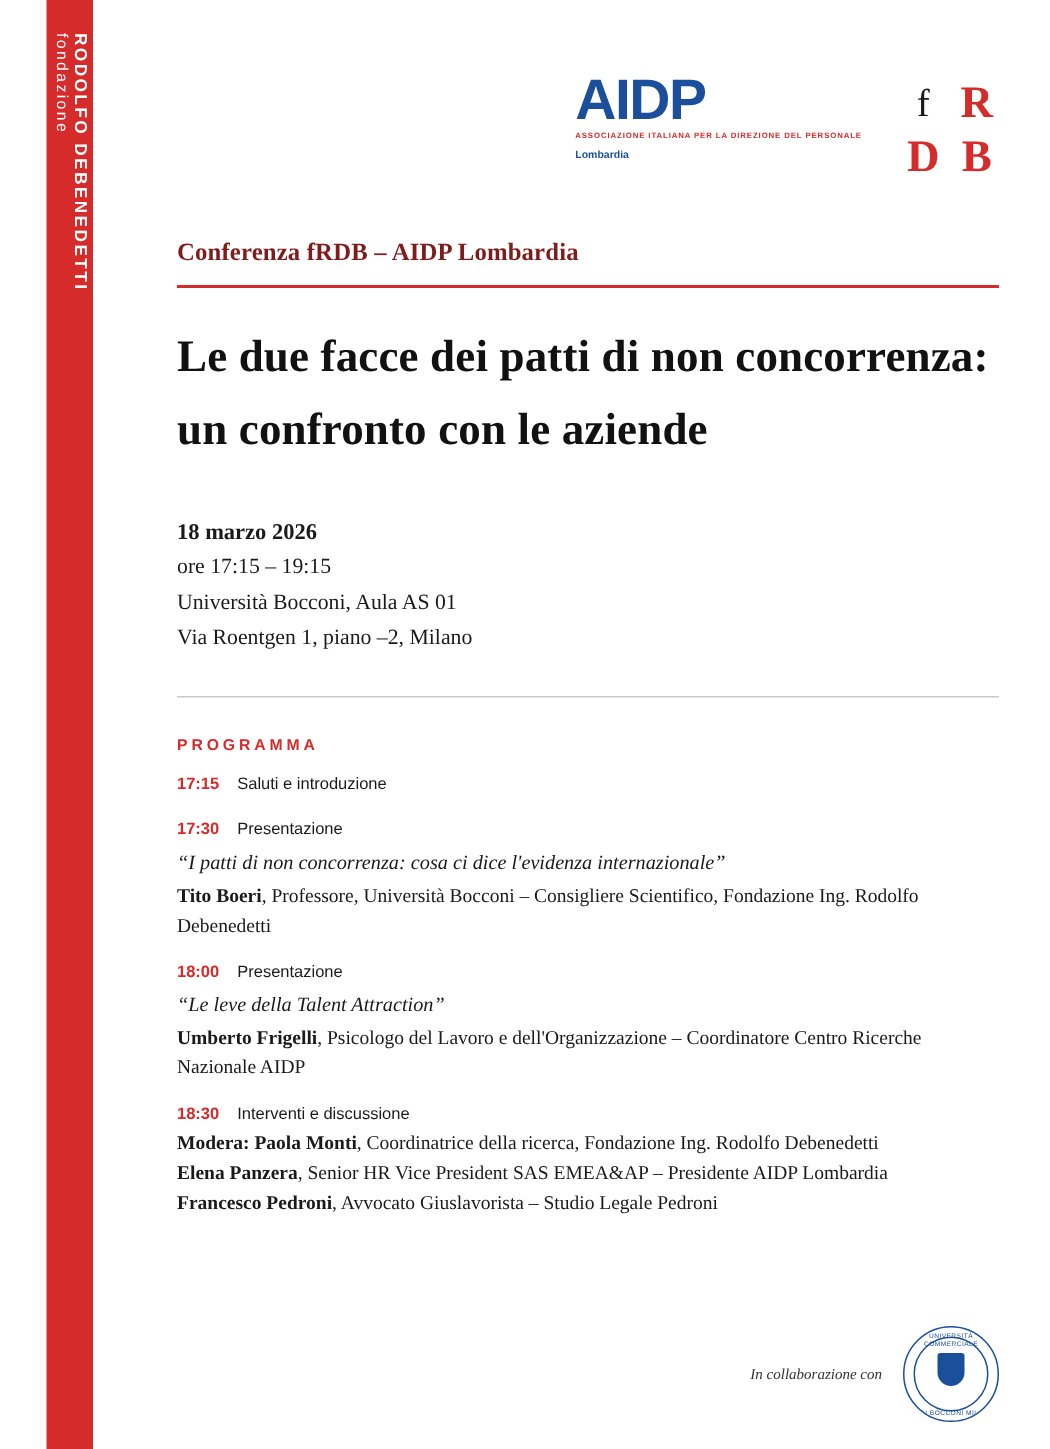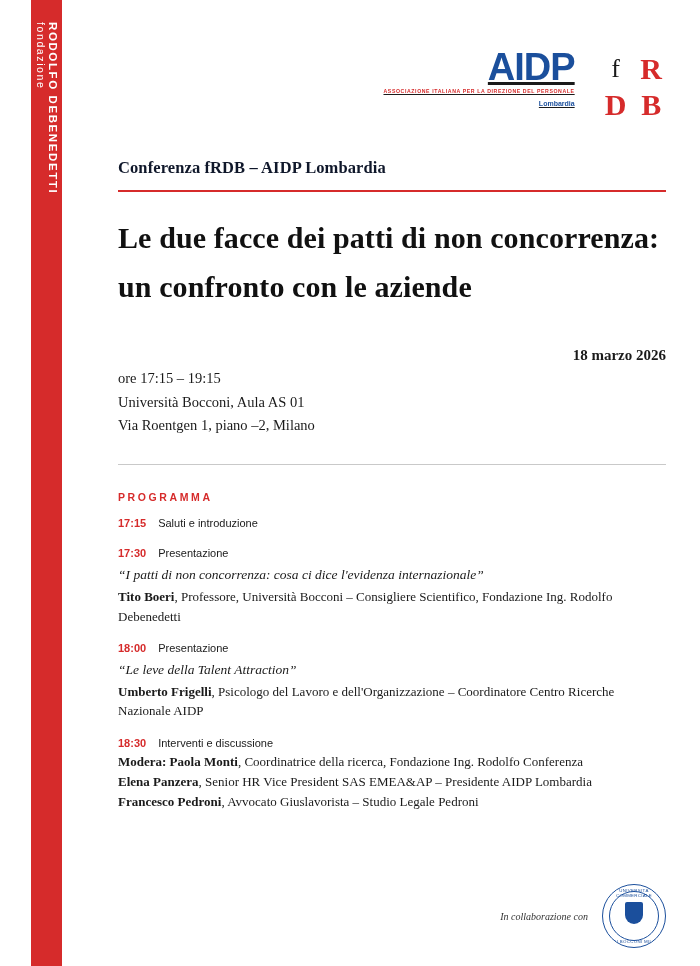--- a/index.html
+++ b/index.html
@@ -57,23 +57,22 @@
   
   .logos {
     position: absolute;
     top: 48px;
     right: 38px;
     display: flex;
     align-items: flex-start;
     gap: 30px;
   }
   .aidp-logo {
-    text-align: right;
+    text-align: left;
     line-height: 1;
-    text-decoration: underline;
   }
   .aidp-word {
     font-family: "Liberation Sans", sans-serif;
     font-weight: bold;
     font-size: 38px;
     letter-spacing: -1px;
     color: #1b4f9c;
   }
   .aidp-sub {
     font-family: "Liberation Sans", sans-serif;
@@ -141,21 +140,21 @@
     left: 118px;
     top: 0;
     width: 548px;
   }
 
   .eyebrow {
     margin-top: 158px;
     font-family: "Liberation Serif", serif;
     font-weight: bold;
     font-size: 16.5px;
-    color: #0f172a;
+    color: #7f1d1d;
     letter-spacing: 0.1px;
   }
   .rule-red {
     margin-top: 12px;
     width: 548px;
     height: 2px;
     background: #d62b2b;
   }
 
   h1.title {
@@ -171,21 +170,20 @@
   .when {
     margin-top: 32px;
     font-family: "Liberation Serif", serif;
     font-size: 14.5px;
     line-height: 1.62;
     color: #1a1a1a;
   }
   .when .date {
     font-weight: bold;
     font-size: 15px;
-    text-align: right;
   }
 
   .rule-grey {
     margin-top: 26px;
     width: 548px;
     height: 1px;
     background: #c9c9c9;
   }
 
   .programma {
@@ -353,21 +351,21 @@
       <span class="slot-time">18:00</span><span class="slot-kind">Presentazione</span>
     </div>
     <div class="slot-quote">“Le leve della Talent Attraction”</div>
     <div class="slot-person"><b>Umberto Frigelli</b><span>, Psicologo del Lavoro e dell'Organizzazione – Coordinatore Centro Ricerche Nazionale AIDP</span></div>
   </div>
 
   <div class="slot">
     <div class="slot-head">
       <span class="slot-time">18:30</span><span class="slot-kind">Interventi e discussione</span>
     </div>
-    <div class="slot-line"><b>Modera: Paola Monti</b><span>, Coordinatrice della ricerca, Fondazione Ing. Rodolfo Conferenza</span></div>
+    <div class="slot-line"><b>Modera: Paola Monti</b><span>, Coordinatrice della ricerca, Fondazione Ing. Rodolfo Debenedetti</span></div>
     <div class="slot-line"><b>Elena Panzera</b><span>, Senior HR Vice President SAS EMEA&amp;AP – Presidente AIDP Lombardia</span></div>
     <div class="slot-line"><b>Francesco Pedroni</b><span>, Avvocato Giuslavorista – Studio Legale Pedroni</span></div>
   </div>
 
 </div>
 
 <div class="footer">
   <div class="collab">In collaborazione con</div>
   <div class="bocconi-seal">
     <div class="inner"></div>

